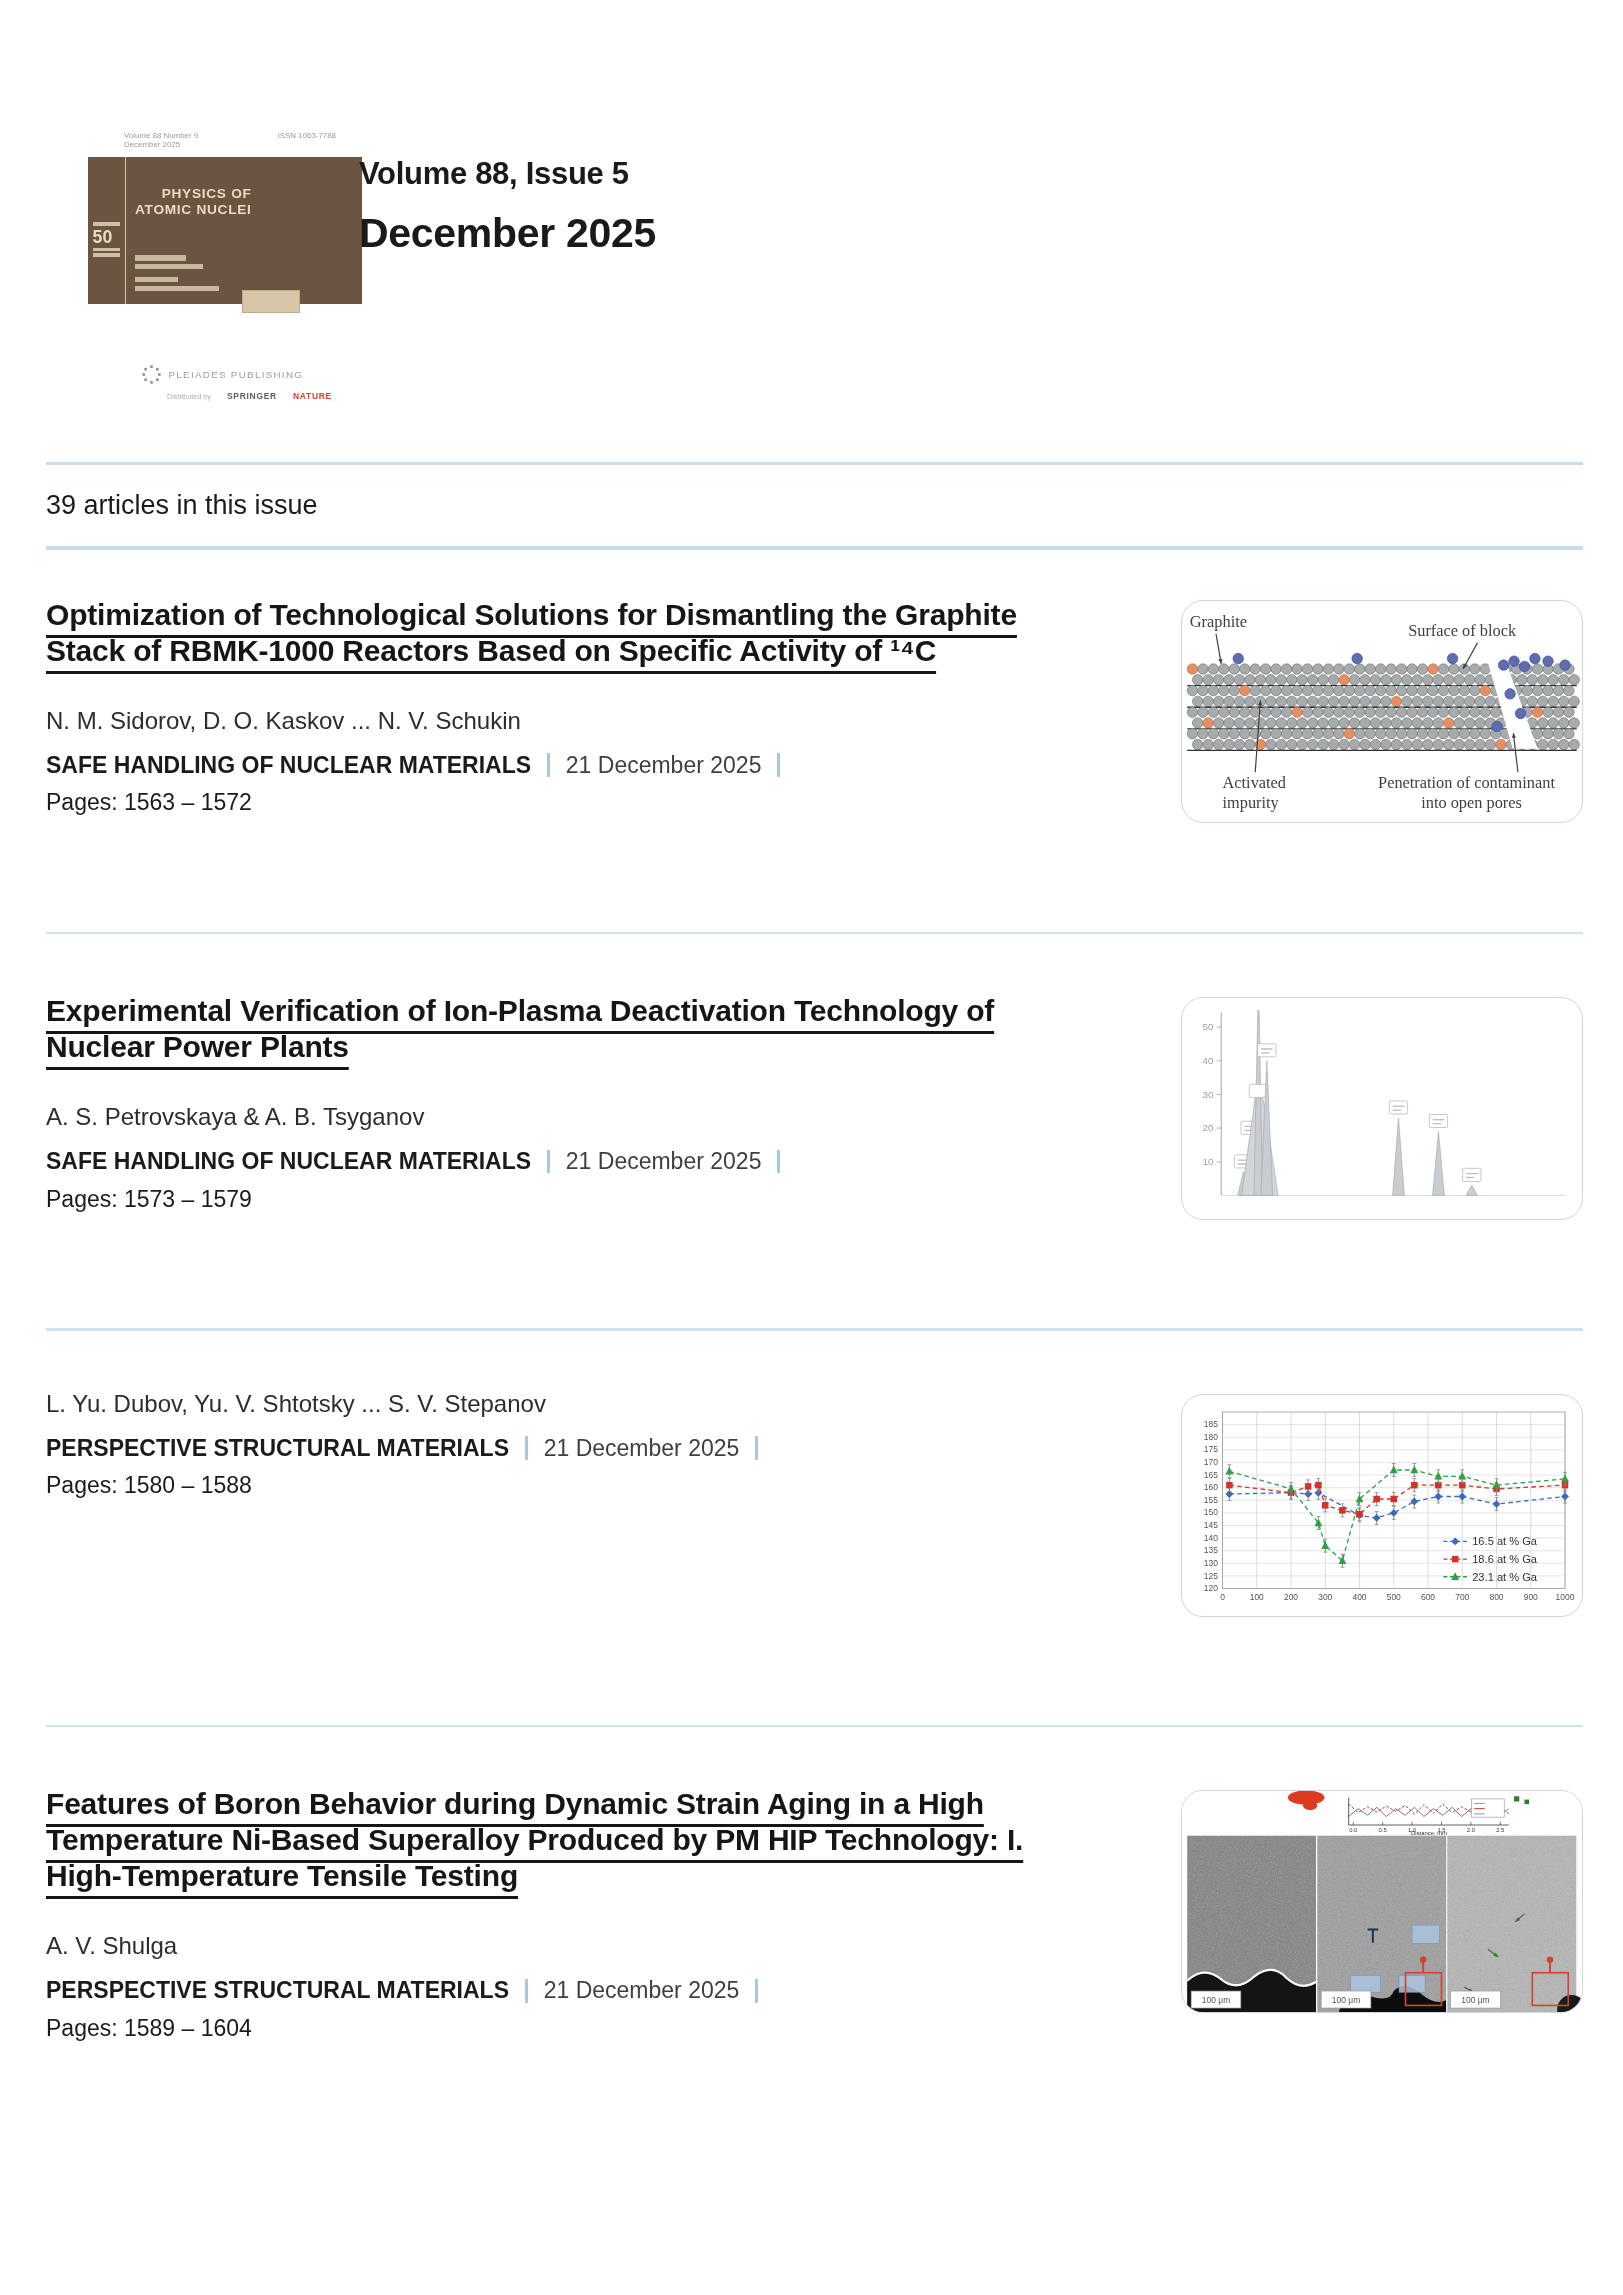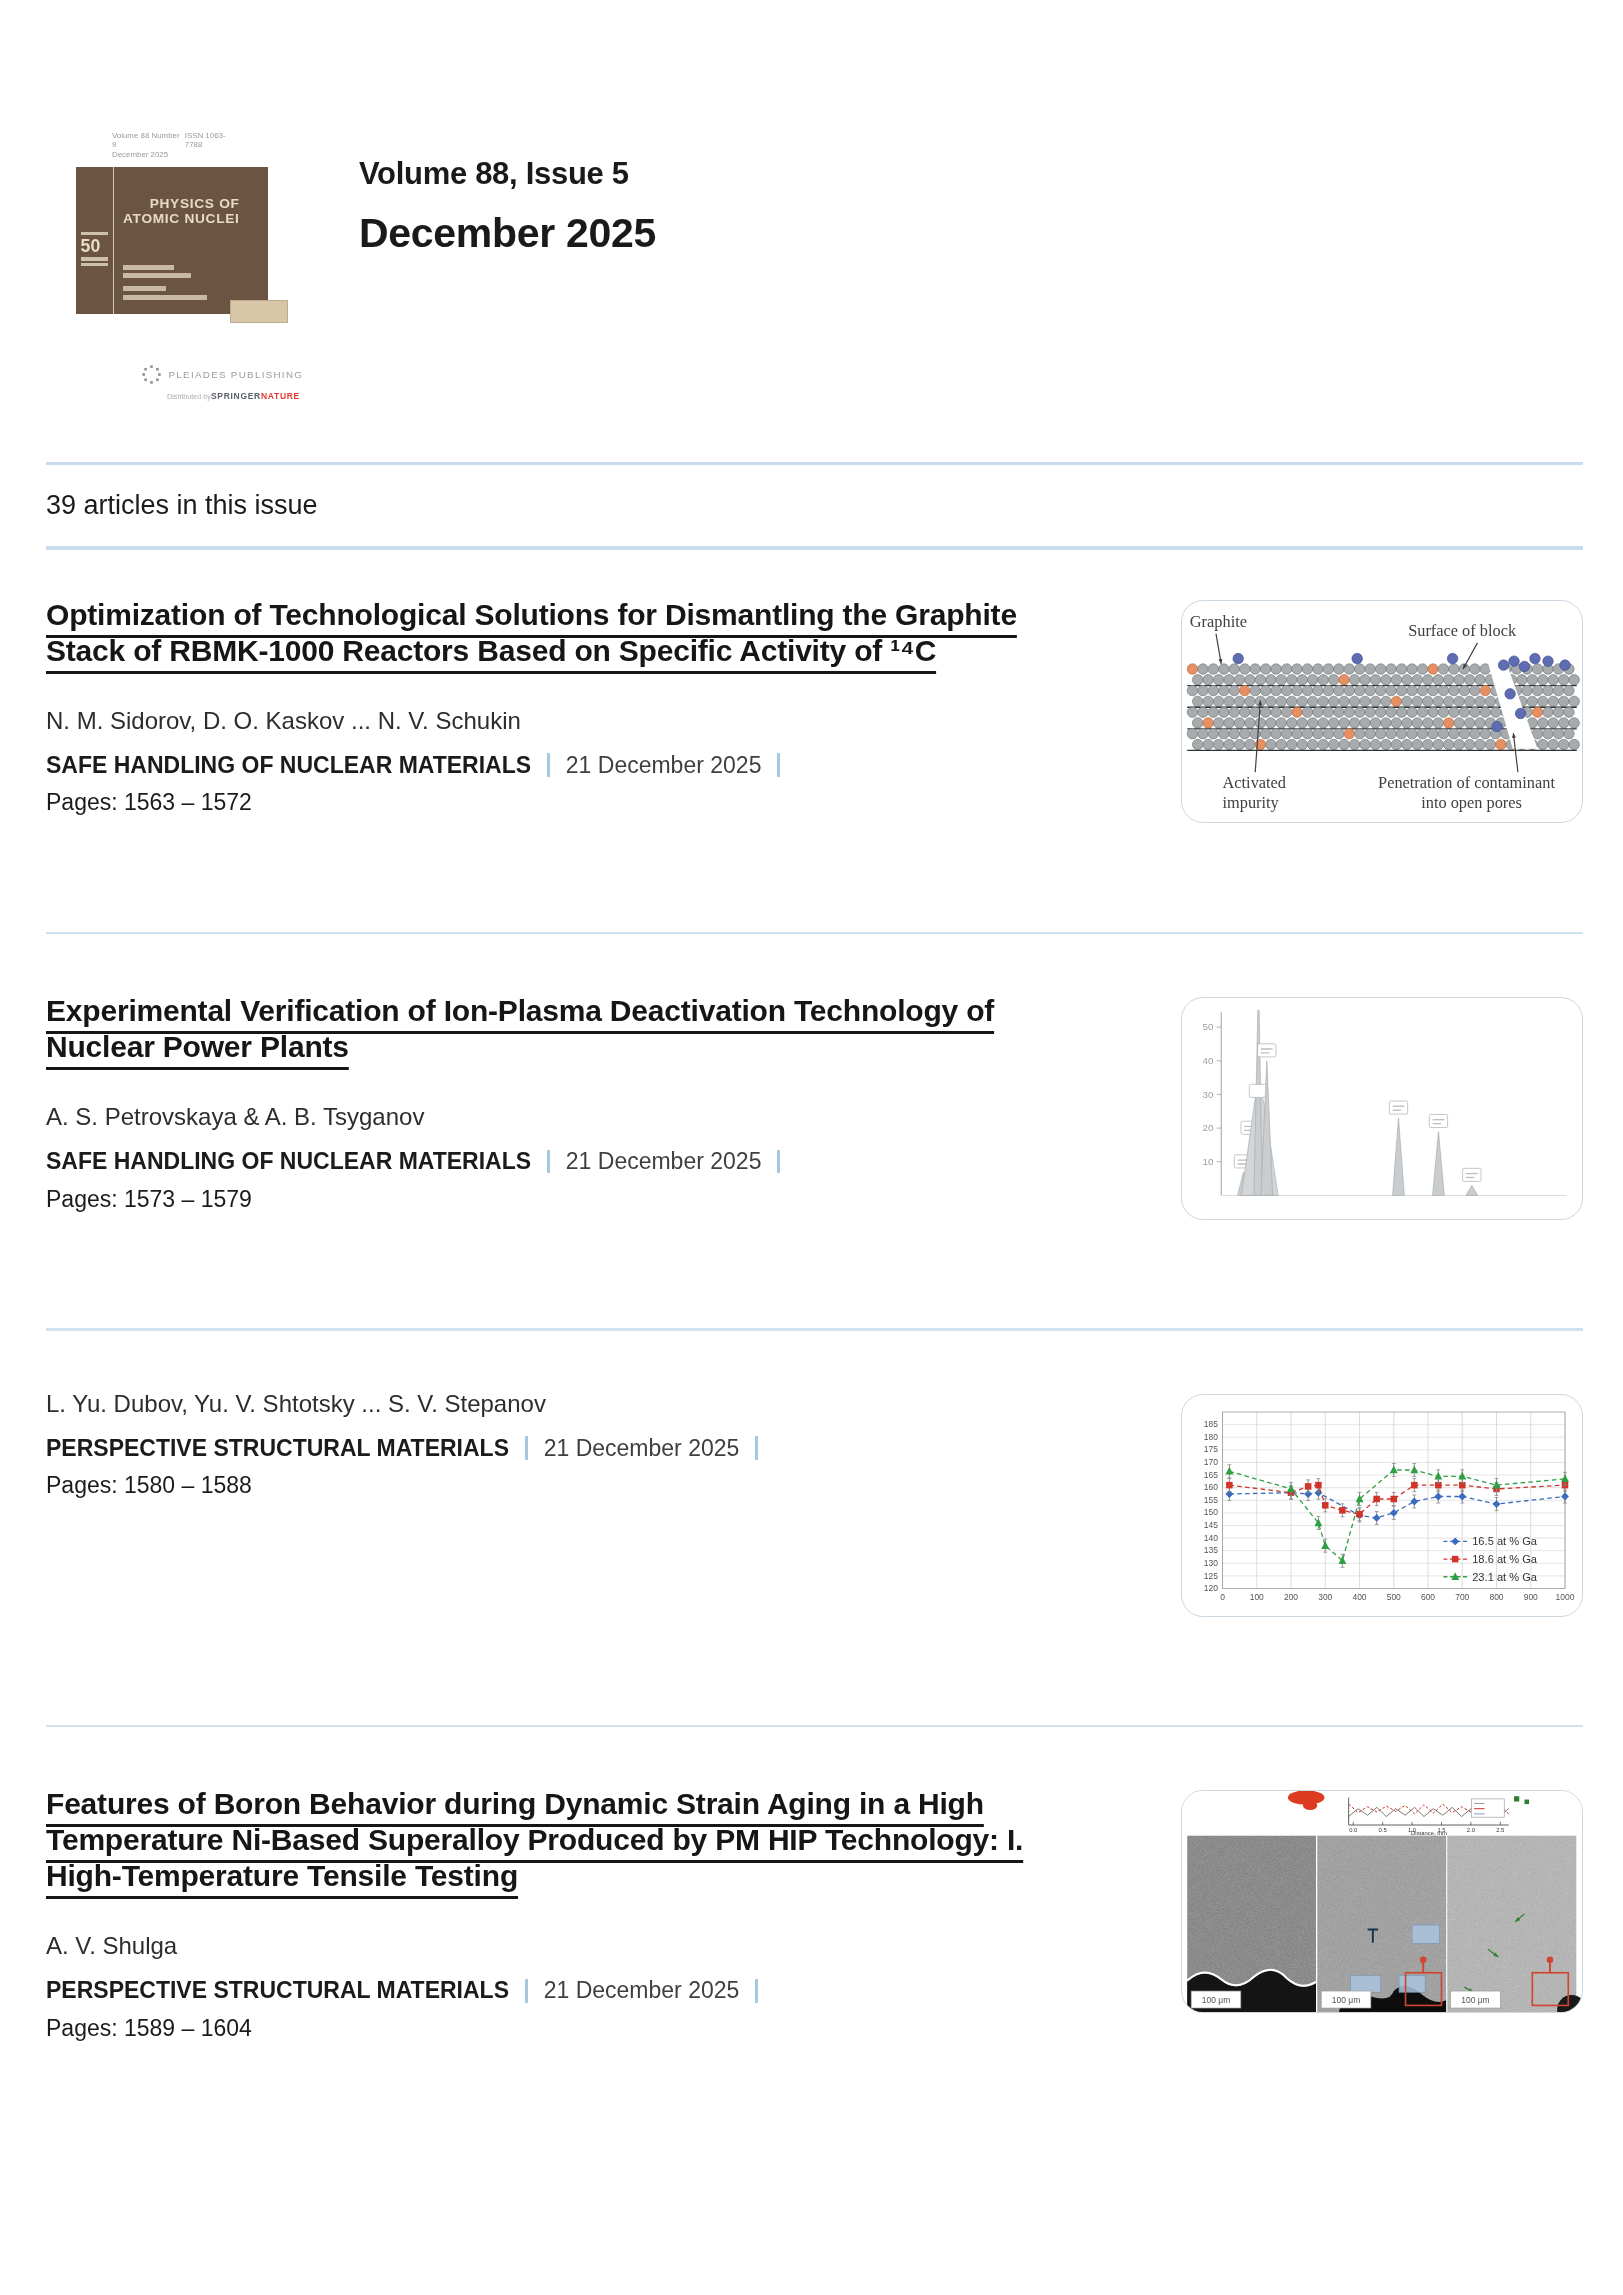--- a/index.html
+++ b/index.html
@@ -1,38 +1,38 @@
 <!DOCTYPE html>
 <html style="font-size:10.5px"><head>
 <meta charset="utf-8">
 <style>
   html,body{margin:0;padding:0;}
   body{width:1623px;height:2295px;background:#ffffff;font-family:"Liberation Sans",sans-serif;position:relative;overflow:hidden;}
   .abs{position:absolute;}
   
-  #cover{left:76px;top:126px;width:192px;}
+  #cover{left:88px;top:126px;width:274px;}
   .cover-meta{display:flex;justify-content:space-between;padding:5.2px 26px 0 36px;font-size:7.9px;line-height:9.2px;color:#9b9b9b;}
   .cover-brown{margin-top:7.9px;height:147px;position:relative;}
   .strip-line{position:absolute;left:37px;top:0;bottom:0;width:1.3px;opacity:.85;}
   .cover-title{position:absolute;left:47px;top:29px;font-size:13.7px;font-weight:bold;line-height:15.7px;letter-spacing:0.7px;}
   .badge{position:absolute;left:3.3px;top:63px;width:30px;}
   .badge .bar{height:3.3px;margin:2px 1.3px;opacity:.8;}
   .badge-50{font-size:17.7px;font-weight:bold;line-height:18.3px;padding-left:1.3px;}
   .editors{position:absolute;left:47px;top:98px;}
   .editors .bar{height:5.2px;margin-bottom:3.3px;opacity:.75;}
   .tanbox{position:absolute;left:154px;top:133px;width:56px;height:21px;background:#d8c6a9;border:0.7px solid #c0ac8c;}
   
   #heading{left:359px;top:156px;}
   .vol{font-size:31px;font-weight:bold;color:#1a1a1a;letter-spacing:-0.3px;}
   .issue-date{font-size:41px;font-weight:bold;color:#1a1a1a;margin-top:18.3px;letter-spacing:-0.3px;}
   
   #publisher{left:141px;top:364px;}
   .pub-row1{display:flex;align-items:center;gap:6.5px;}
   .pleiades{font-size:9.8px;color:#9a9da0;letter-spacing:1.3px;}
-  .pub-row2{margin-top:5.9px;margin-left:26px;font-size:7.2px;color:#adadad;display:flex;align-items:baseline;gap:0;}
+  .pub-row2{margin-top:5.9px;margin-left:26px;font-size:7.2px;color:#adadad;display:flex;align-items:baseline;gap:16px;}
   .springer{font-weight:bold;color:#5a5f66;font-size:8.5px;letter-spacing:0.7px;}
   .nature{font-weight:bold;font-size:8.5px;letter-spacing:0.7px;}
   
   #issue-section{left:46px;top:462px;width:1537px;}
   .rule{height:3.3px;background:#c9dced;}
   .count{font-size:27px;color:#1b1b1b;margin:25px 0;}
   #articles{margin-top:47px;}
   .article{position:relative;padding-bottom:60px;min-height:275px;}
   .a-title{display:inline-block;width:1040px;font-size:30px;font-weight:bold;color:#161616;line-height:36px;letter-spacing:-0.2px;text-decoration:underline;text-decoration-thickness:2.6px;text-underline-offset:9.8px;cursor:pointer;}
   .a-authors{margin-top:38px;font-size:24px;color:#2d2d2d;}

